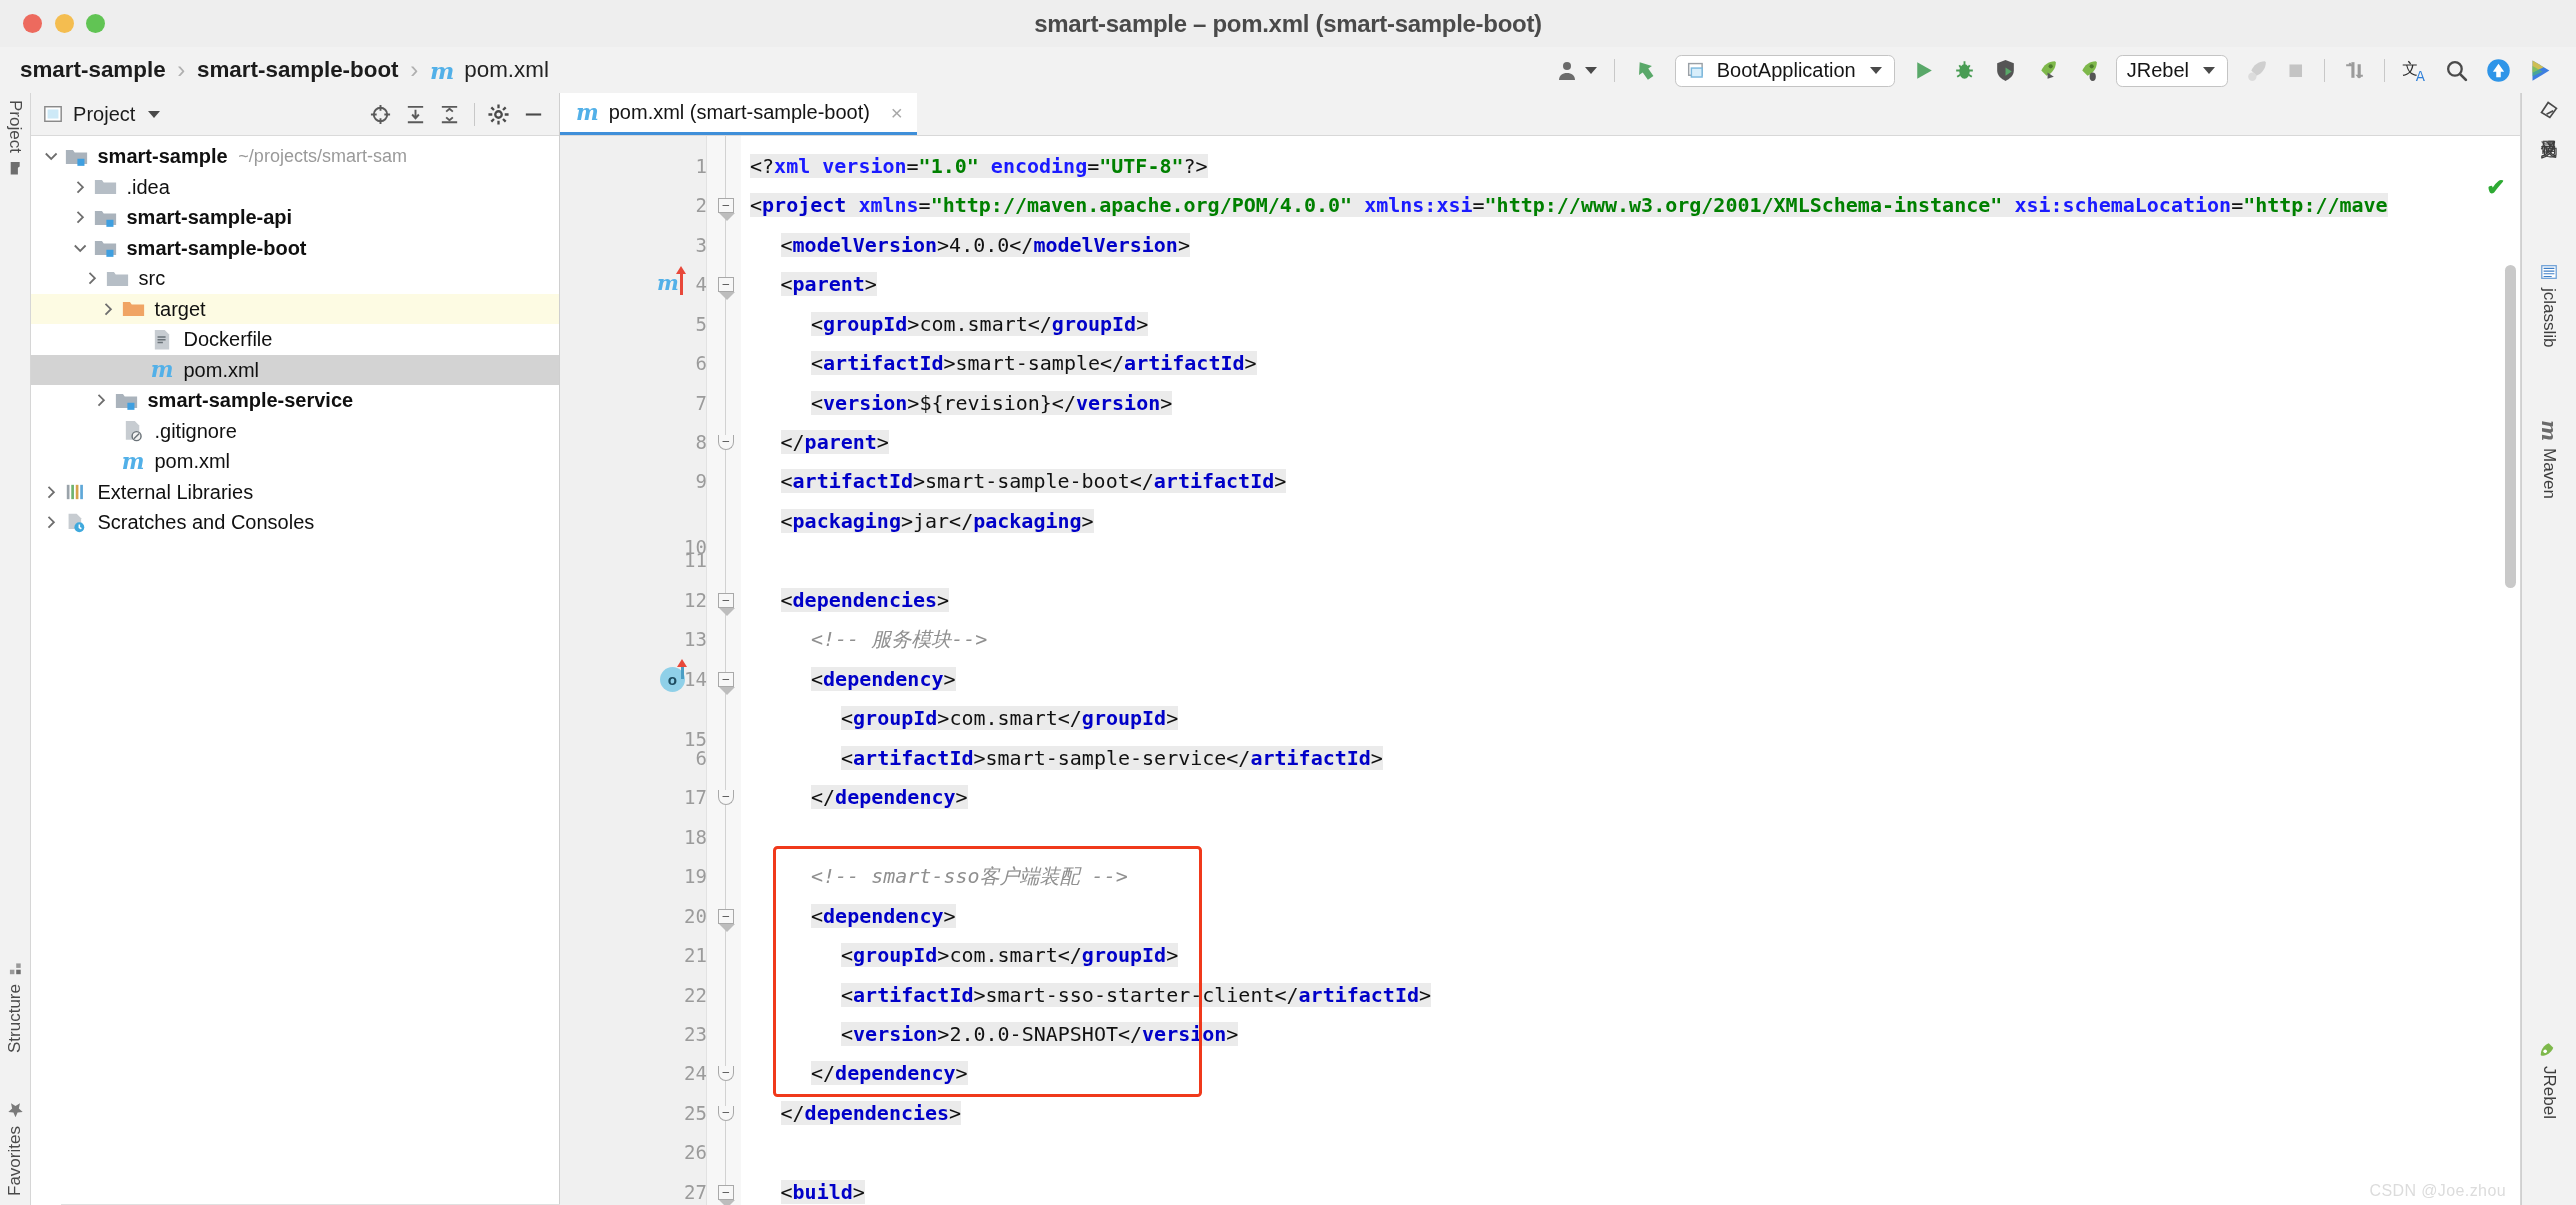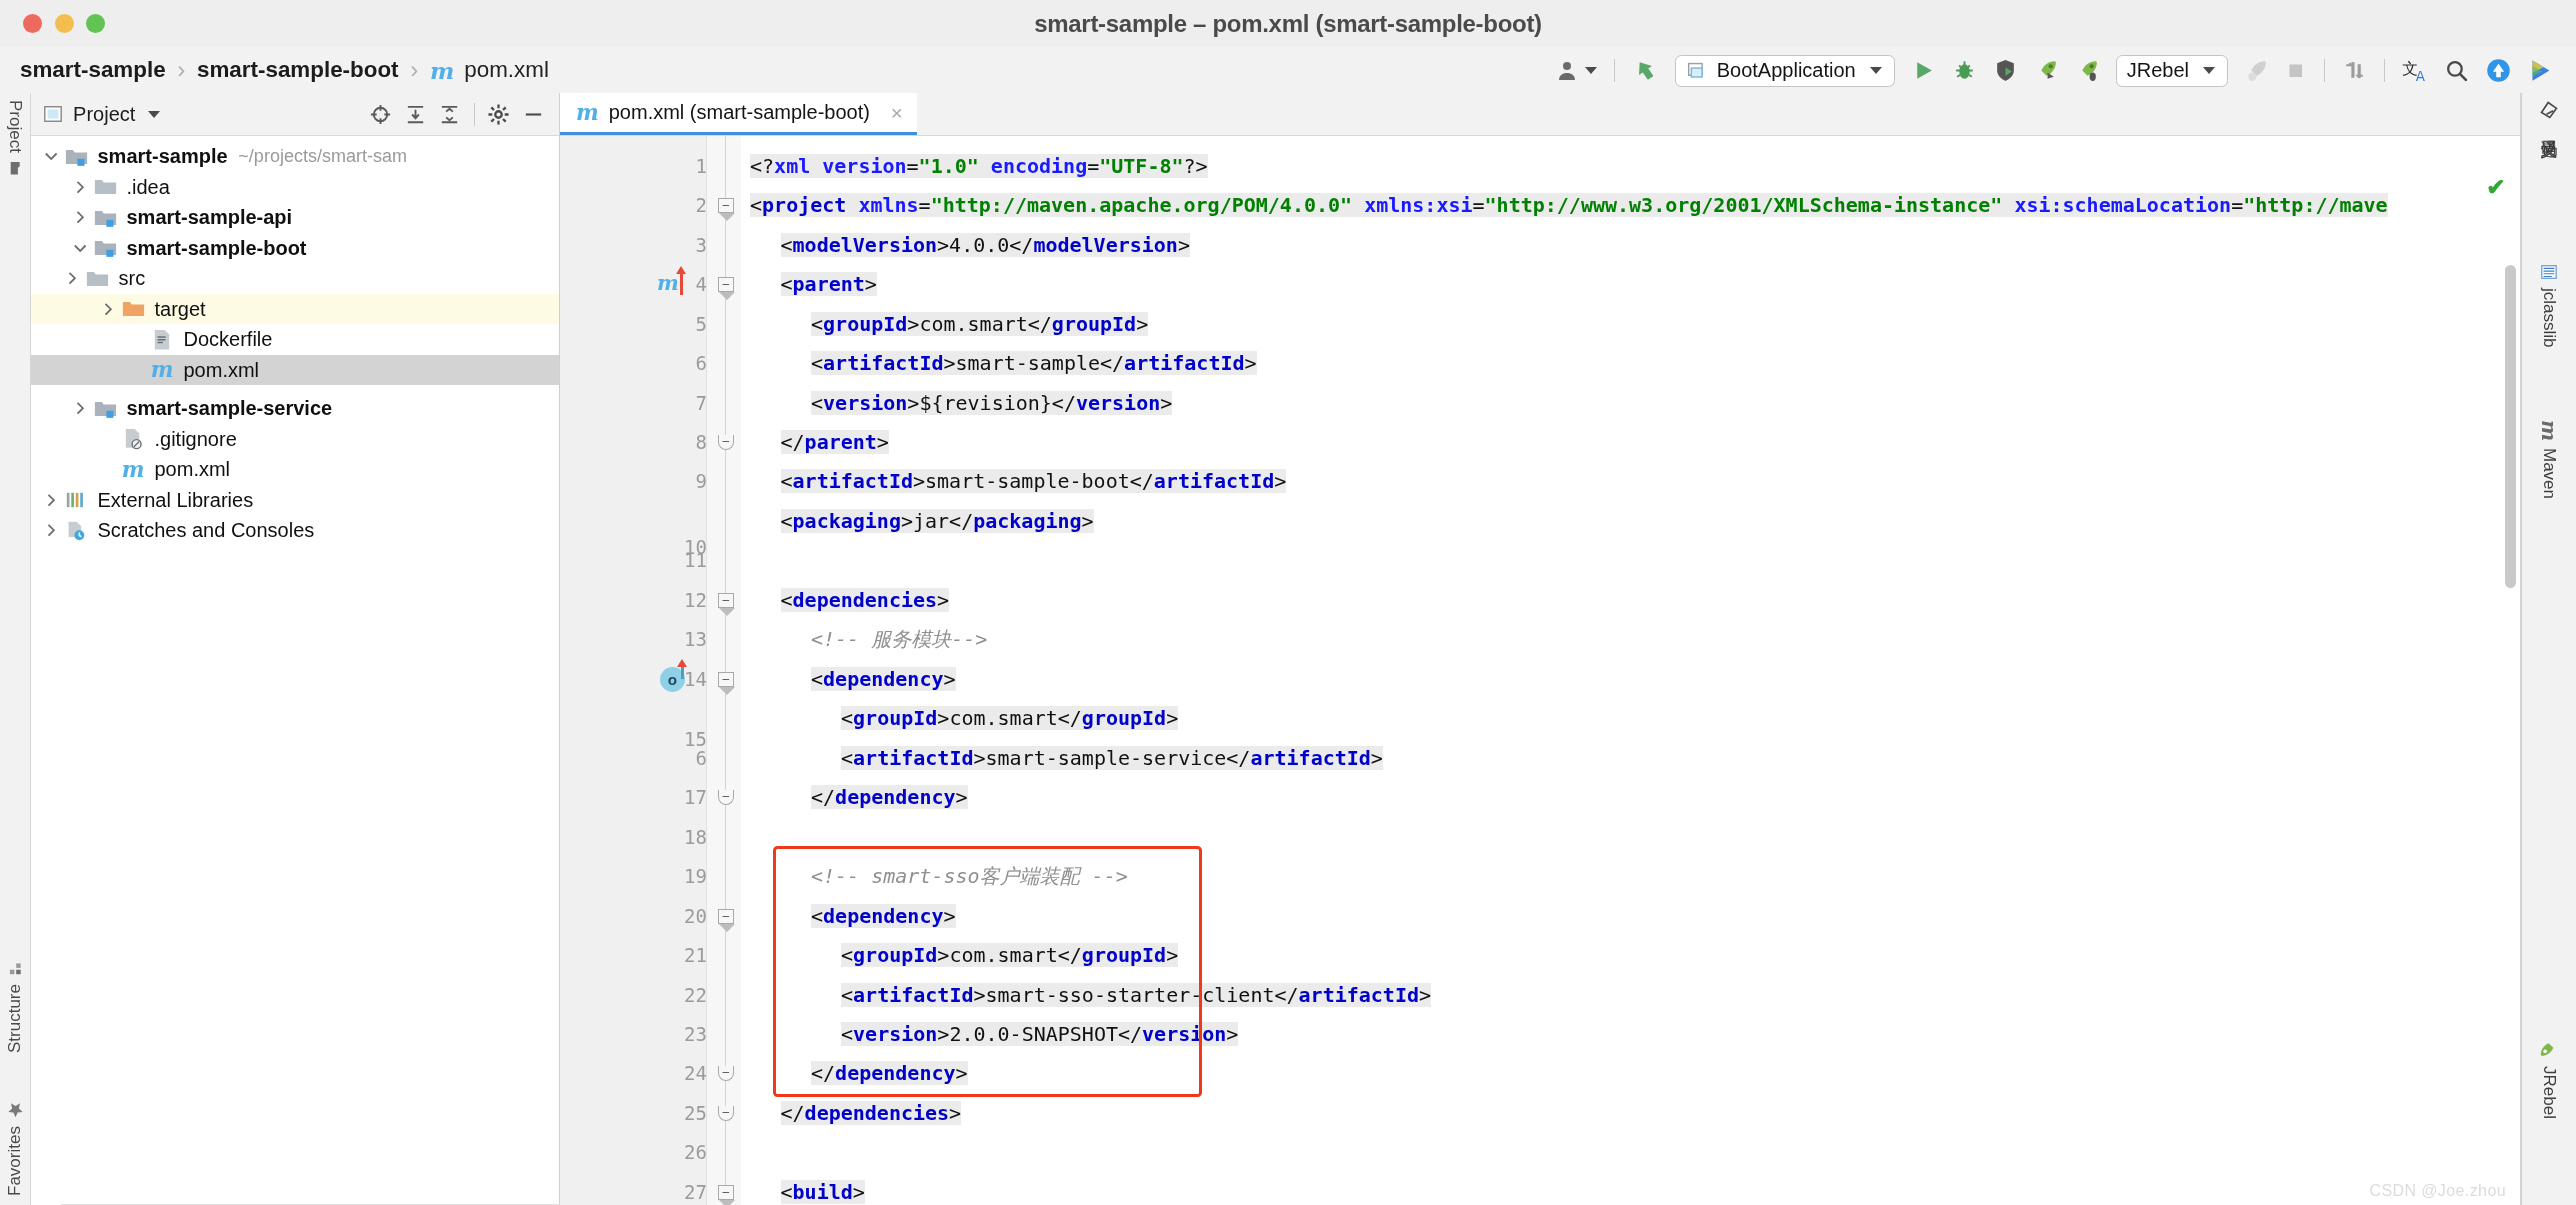--- a/index.html
+++ b/index.html
@@ -491,21 +491,21 @@
             </svg>
           </span>
           <span class="ticon">
             <svg width="23" height="20" viewBox="0 0 26 22">
               <path d="M1 3h8l2 3h14v13H1z" fill="#aab3bc"></path>
               <rect x="14" y="13" width="8" height="8" fill="#3f9fe0"></rect>
             </svg>
           </span>
           <span class="tlabel b">smart-sample-boot</span>
         </div>
-        <div class="trow" style="padding-left: 30px;">
+        <div class="trow" style="padding-left: 50px;">
           <span class="twist">
             <svg width="14.4" height="14.4" viewBox="0 0 16 16" style="transform:rotate(0deg)">
               <path d="M5 2 L11 8 L5 14" fill="none" stroke="#6e6e6e" stroke-width="2"></path>
             </svg>
           </span>
           <span class="ticon">
             <svg width="23" height="20" viewBox="0 0 26 22">
               <path d="M1 3h8l2 3h14v13H1z" fill="#b6bec6"></path>
             </svg>
           </span>
@@ -534,21 +534,21 @@
           </span>
           <span class="tlabel">Dockerfile</span>
         </div>
         <div class="trow sel" style="padding-left: 95px;">
           <span class="twist"></span>
           <span class="ticon">
             <span style="font-family:'DejaVu Serif',serif;font-style:italic;font-weight:700;font-size:21.5px;color:#52b0e8;line-height:1">m</span>
           </span>
           <span class="tlabel">pom.xml</span>
         </div>
-        <div class="trow" style="padding-left: 38px; margin-top: 8px;">
+        <div class="trow" style="padding-left: 59px;">
           <span class="twist">
             <svg width="14.4" height="14.4" viewBox="0 0 16 16" style="transform:rotate(0deg)">
               <path d="M5 2 L11 8 L5 14" fill="none" stroke="#6e6e6e" stroke-width="2"></path>
             </svg>
           </span>
           <span class="ticon">
             <svg width="23" height="20" viewBox="0 0 26 22">
               <path d="M1 3h8l2 3h14v13H1z" fill="#aab3bc"></path>
               <rect x="14" y="13" width="8" height="8" fill="#3f9fe0"></rect>
             </svg>

